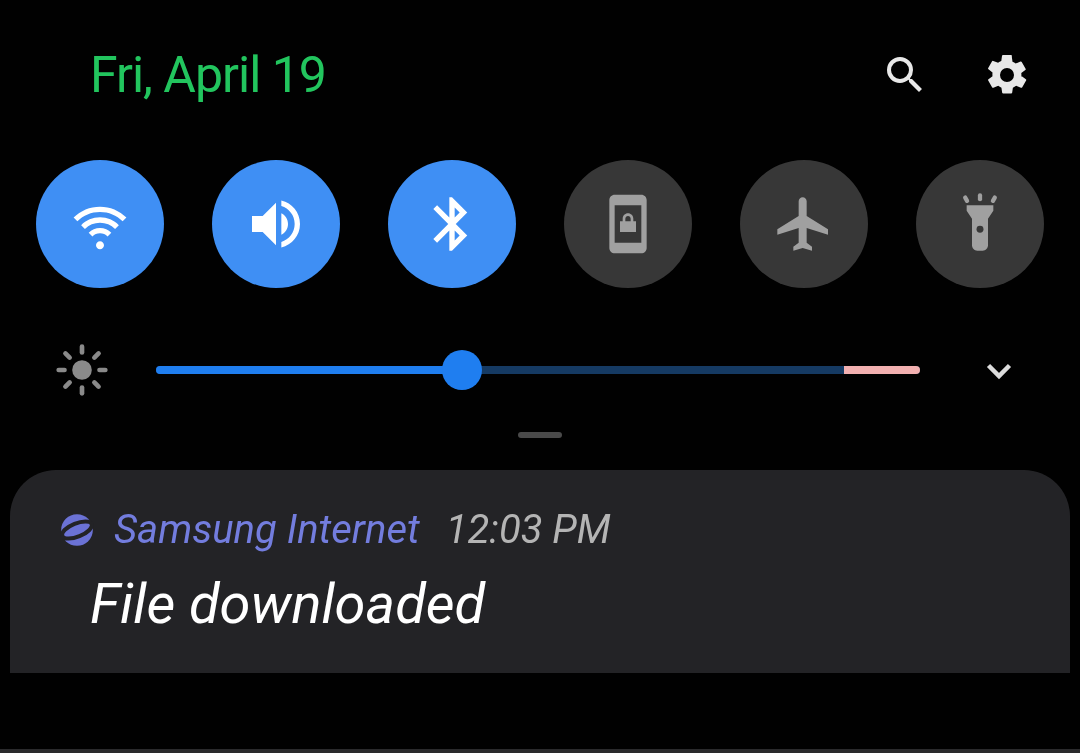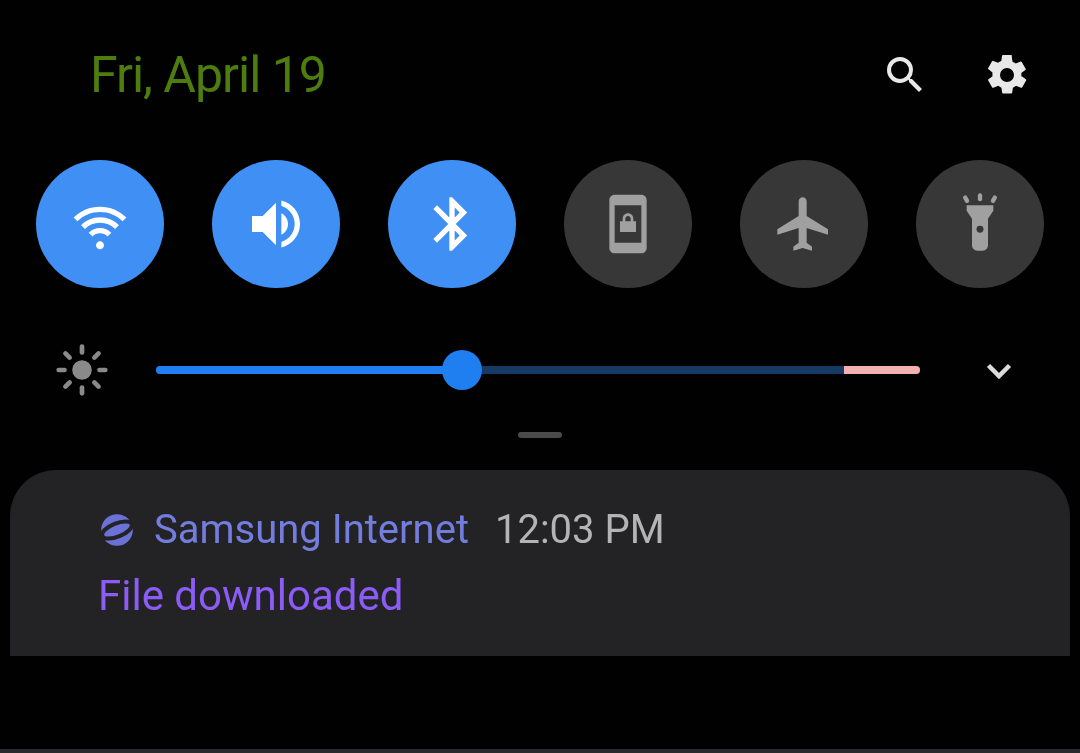--- a/index.html
+++ b/index.html
@@ -26,21 +26,21 @@
   }
   .time {
     font-size: 50px;
     font-weight: 400;
     color: #e8e8e8;
     letter-spacing: -1px;
   }
   .date {
     font-size: 50px;
     font-weight: 400;
-    color: #4d7c0f;
+    color: #22c55e;
     margin-left: 30px;
     letter-spacing: -1px;
   }
   .header-spacer { flex: 1; }
   .header-icon {
     width: 50px;
     height: 50px;
     display: flex;
     align-items: center;
     justify-content: center;
@@ -141,22 +141,23 @@
     border-radius: 3px;
     margin: 34px auto 0 auto;
     cursor: grab;
   }
 
   
   .notification {
     margin: 32px 10px 0 10px;
     background: #232326;
     border-radius: 46px 46px 0 0;
-    padding: 36px 56px 36px 88px;
-    cursor: pointer;
+    padding: 36px 56px 36px 48px;
+    cursor: pointer;
+    font-style: italic;
   }
   .notif-head {
     display: flex;
     align-items: center;
   }
   .notif-icon { width: 38px; height: 38px; display:flex; align-items:center; justify-content:center; }
   .notif-icon svg { width: 38px; height: 38px; }
   .notif-app {
     font-size: 40px;
     color: #737dde;
@@ -169,24 +170,25 @@
     margin-left: 26px;
     font-weight: 400;
   }
   .notif-title {
     font-size: 46px;
     font-weight: 500;
     color: #f0f0f0;
     margin-top: 22px;
   }
   .notif-body {
-    font-size: 42px;
-    color: #8b5cf6;
+    font-size: 56px;
+    color: #ffffff;
     margin-top: 18px;
     font-weight: 400;
+    margin-left: 32px;
   }
   .bottom-bar {
     position:absolute;
     bottom:0; left:0; right:0;
     height:4px;
     background:#2a2a2c;
   }
 </style>
 </head>
 <body>

